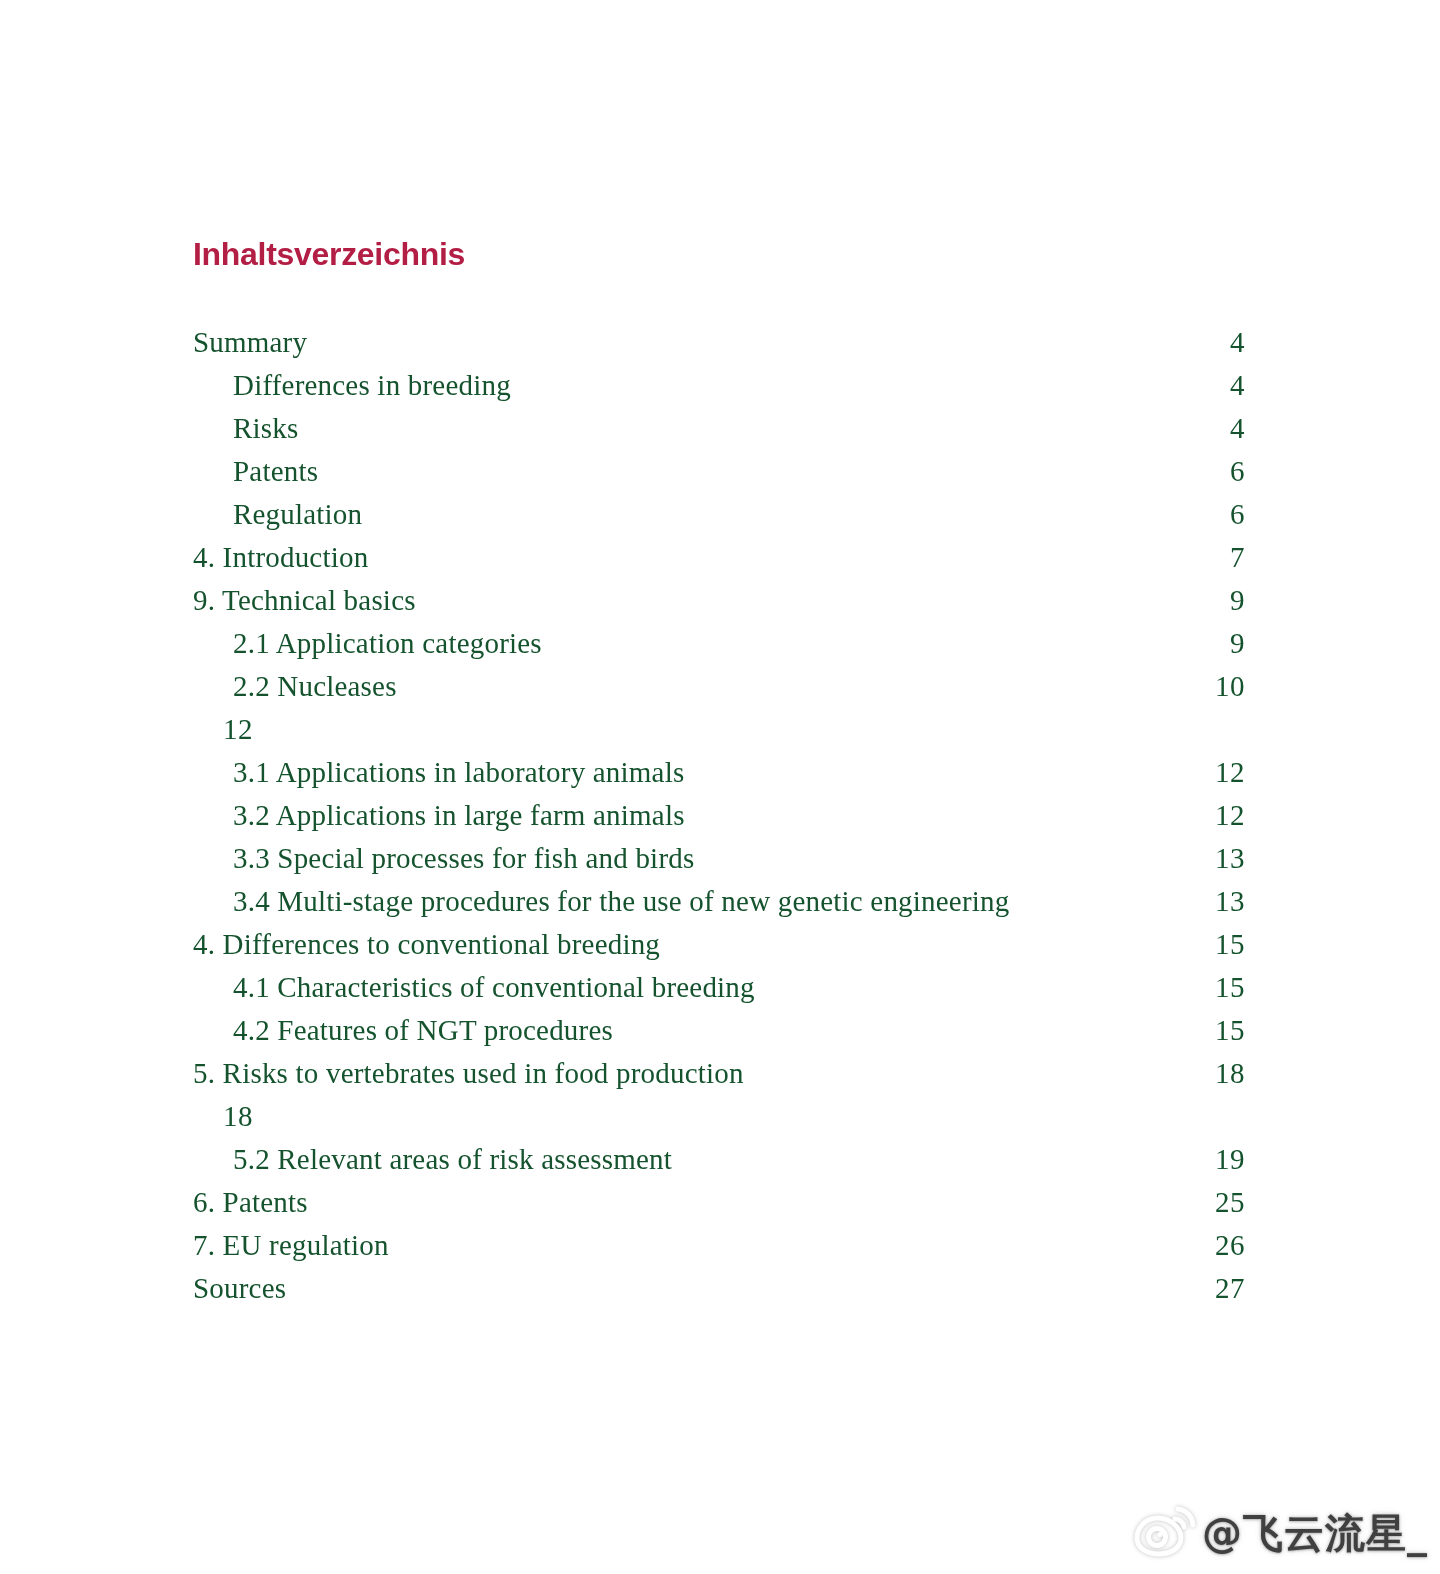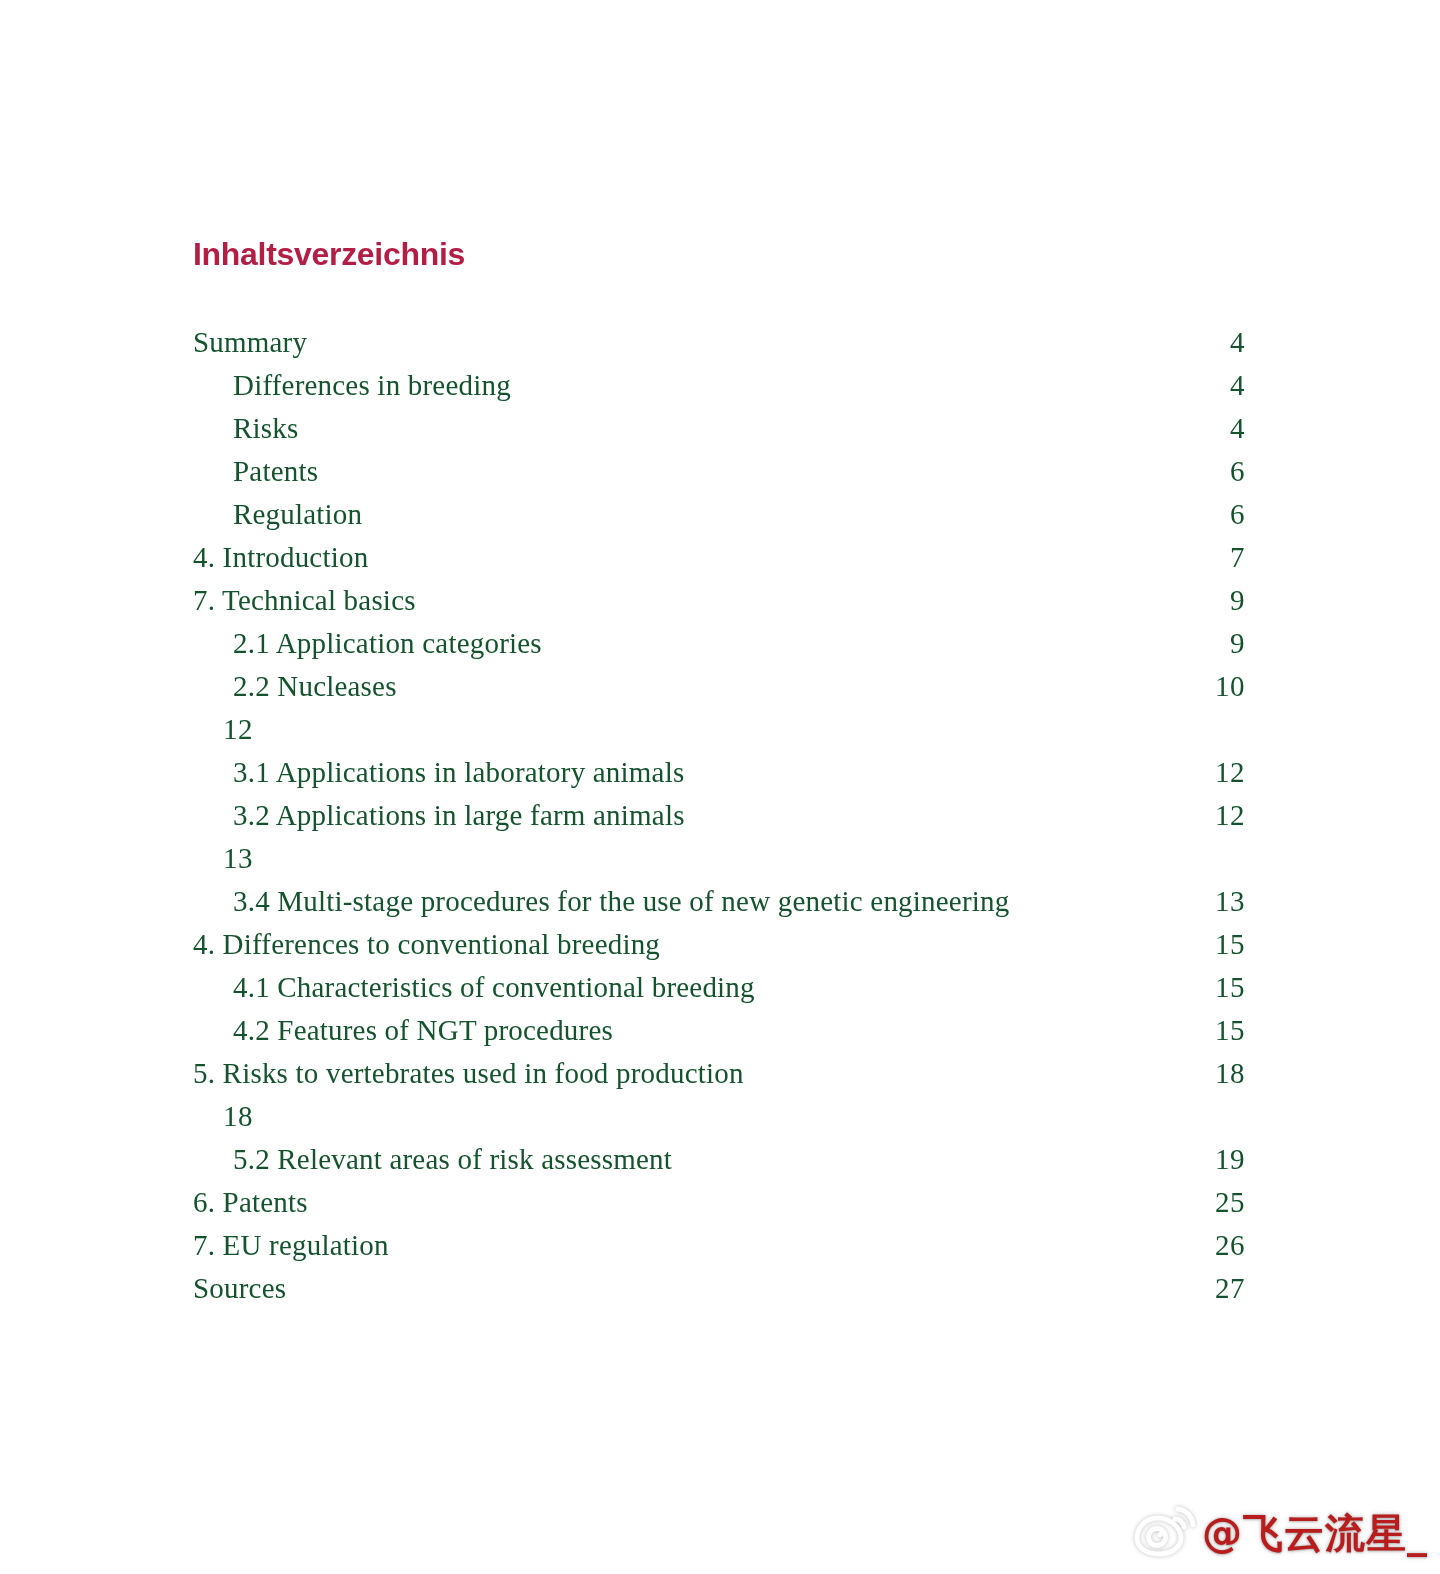--- a/index.html
+++ b/index.html
@@ -78,21 +78,21 @@
   }
 
   .watermark svg {
     filter: drop-shadow(0 0 2px rgba(120,120,120,0.45));
   }
 
   .watermark-text {
     font-family: "DejaVu Sans", sans-serif;
     font-weight: 700;
     font-size: 40px;
-    color: #b91c1c;
+    color: #404040;
     letter-spacing: 1px;
     text-shadow:
       0 0 3px rgba(110,110,110,0.45),
       0 0 6px rgba(150,150,150,0.28),
       0 1px 2px rgba(120,120,120,0.30);
   }
 </style>
 </head>
 <body>
 
@@ -120,21 +120,21 @@
         </div>
         <div class="toc-row indent-1">
           <span class="toc-label">Regulation</span>
           <span class="toc-page">6</span>
         </div>
         <div class="toc-row indent-0">
           <span class="toc-label">4. Introduction</span>
           <span class="toc-page">7</span>
         </div>
         <div class="toc-row indent-0">
-          <span class="toc-label">7. Technical basics</span>
+          <span class="toc-label">9. Technical basics</span>
           <span class="toc-page">9</span>
         </div>
         <div class="toc-row indent-1">
           <span class="toc-label">2.1 Application categories</span>
           <span class="toc-page">9</span>
         </div>
         <div class="toc-row indent-1">
           <span class="toc-label">2.2 Nucleases</span>
           <span class="toc-page">10</span>
         </div>
@@ -143,20 +143,21 @@
         </div>
         <div class="toc-row indent-1">
           <span class="toc-label">3.1 Applications in laboratory animals</span>
           <span class="toc-page">12</span>
         </div>
         <div class="toc-row indent-1">
           <span class="toc-label">3.2 Applications in large farm animals</span>
           <span class="toc-page">12</span>
         </div>
         <div class="toc-row indent-1">
+          <span class="toc-label">3.3 Special processes for fish and birds</span>
           <span class="toc-page">13</span>
         </div>
         <div class="toc-row indent-1">
           <span class="toc-label">3.4 Multi-stage procedures for the use of new genetic engineering</span>
           <span class="toc-page">13</span>
         </div>
         <div class="toc-row indent-0">
           <span class="toc-label">4. Differences to conventional breeding</span>
           <span class="toc-page">15</span>
         </div>

